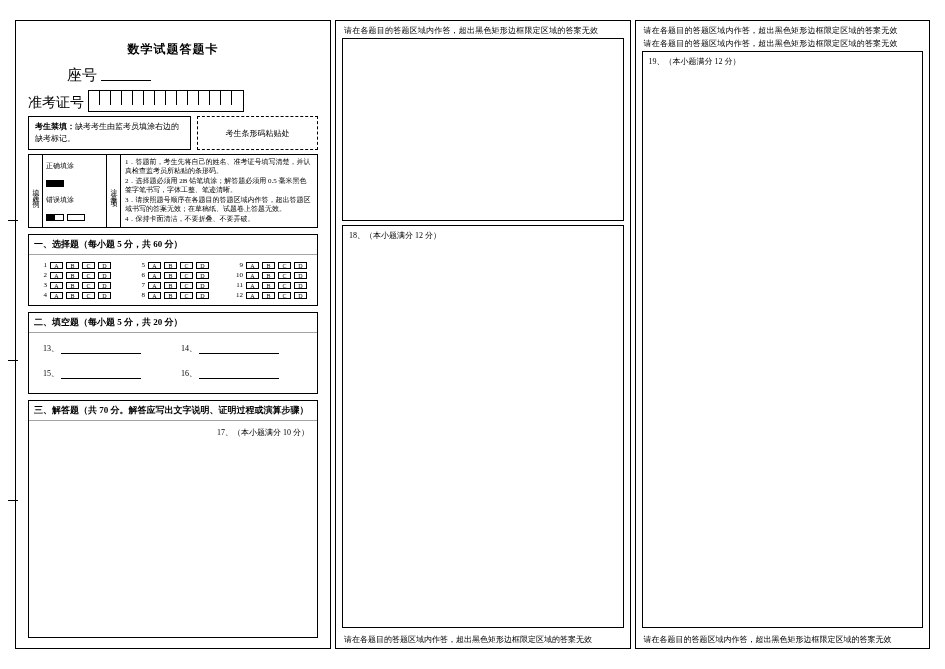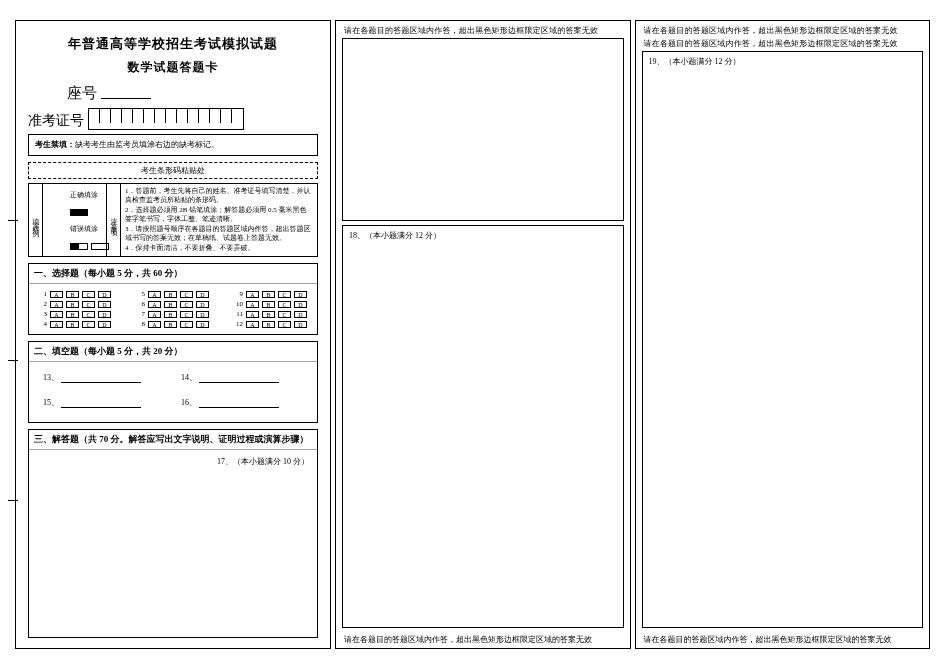--- a/index.html
+++ b/index.html
@@ -70,21 +70,20 @@
       width: 11px; height: 14px;
       border-right: 1px solid #000;
     }
     .boxes .cell:last-child { border-right: none; }
 
     .toprow2 {
       display: flex;
       padding: 0 12px 4px;
       gap: 6px;
       align-items: stretch;
-      flex-direction: column;
     }
     .noticebox {
       flex: 1.3;
       border: 1px solid #000;
       padding: 4px 6px;
       font-size: 8px;
       line-height: 1.5;
     }
     .barcode {
       flex: 1;
@@ -122,21 +121,21 @@
       padding: 2px 0;
     }
     .fillrules .examples {
       flex: 1;
       display: flex;
       flex-direction: column;
       justify-content: space-around;
       padding: 3px 3px;
       gap: 2px;
     }
-    .erow { display: flex; align-items: flex-end; gap: 3px; margin-left: 24px; }
+    .erow { display: flex; align-items: flex-end; gap: 3px; }
     .erow .elab { font-size: 7px; white-space: nowrap; }
     .bubble {
       width: 18px; height: 7px;
       border: 1px solid #000;
       display: inline-block;
     }
     .bubble.filled { background: #000; }
     .bubble.half { background: linear-gradient(90deg,#000 50%, #fff 50%); }
     .fillrules .attn {
       width: 14px;
@@ -236,21 +235,20 @@
 
 <div class="bind-mark" style="top:220px"></div>
 <div class="bind-mark" style="top:360px"></div>
 <div class="bind-mark" style="top:500px"></div>
 
 <div class="page">
 
   <div class="col col1">
 
     <div class="hdr">
-      <div class="t1">年普通高等学校招生考试模拟试题</div>
       <div class="t2">数学试题答题卡</div>
     </div>
 
     <div class="idrow">
       <span class="lbl">座号</span>
       <span class="line" style="max-width:50px"></span>
       <span style="flex:2"></span>
     </div>
 
     <div class="examno-row">

